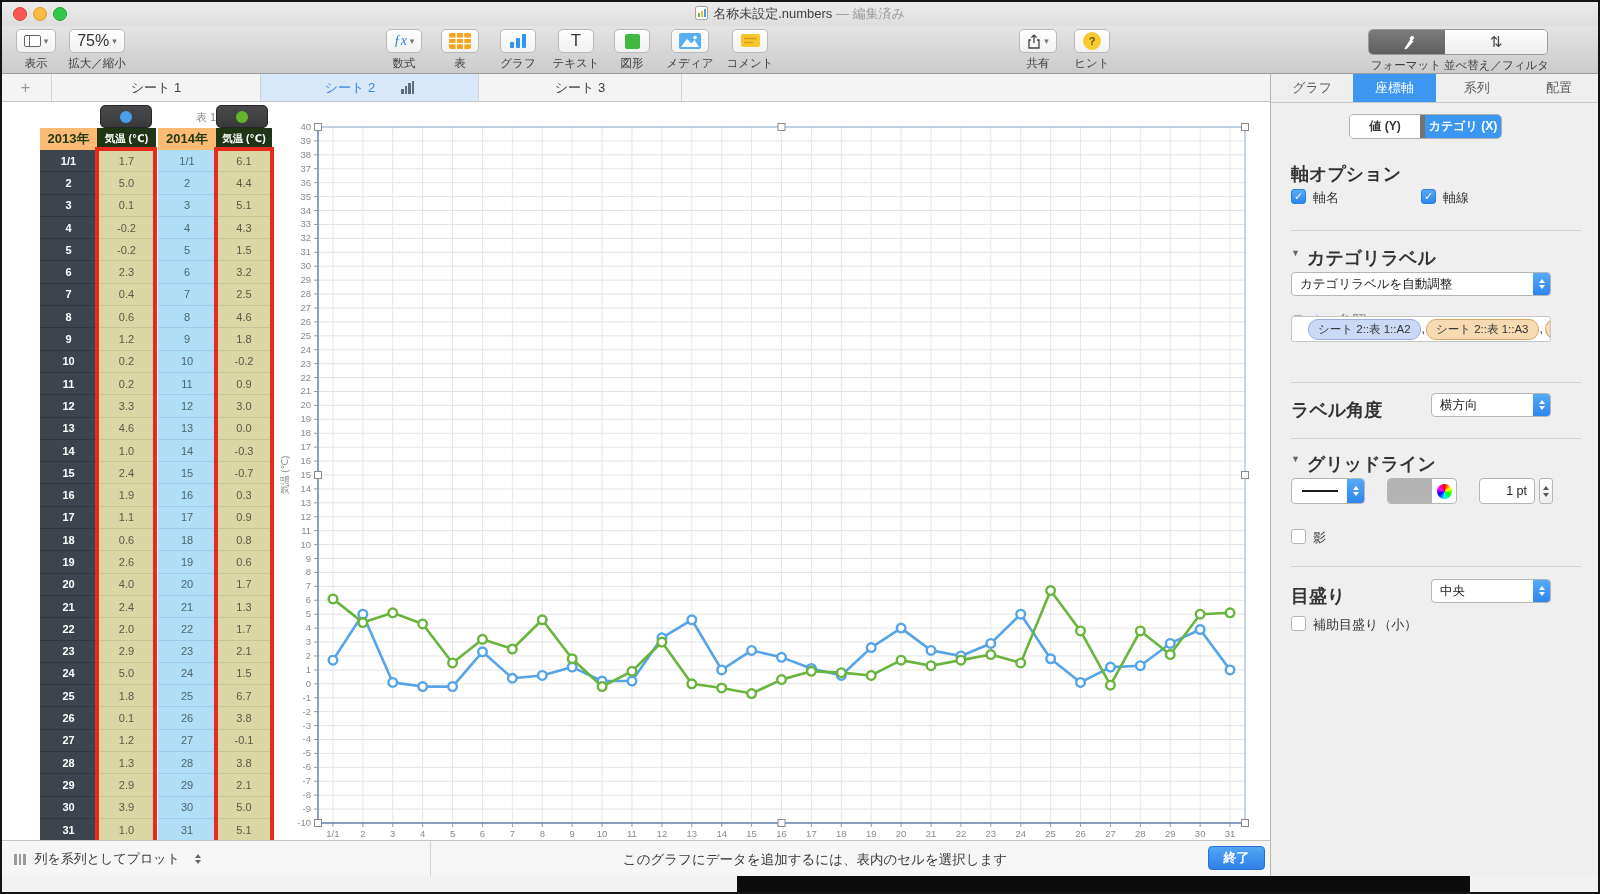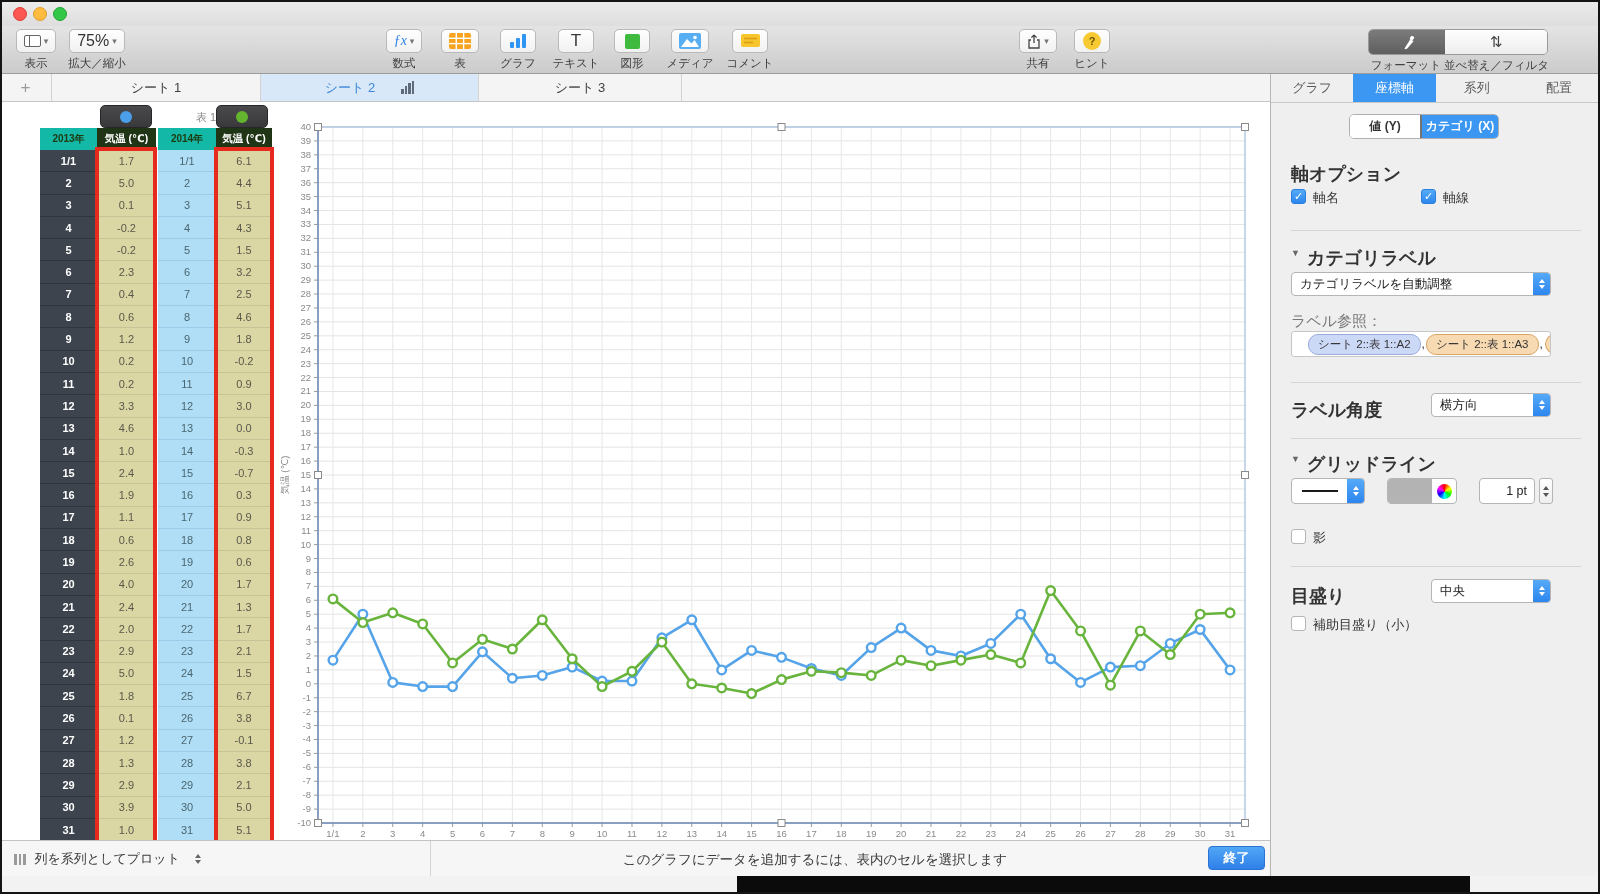--- a/index.html
+++ b/index.html
@@ -74,21 +74,21 @@
   .mini-stepper .d{width:0;height:0;border-left:3px solid transparent;border-right:3px solid transparent;border-top:4px solid #555;}
   .linestyle{position:absolute;left:20px;height:26px;width:74px;background:#fff;border:1px solid #b5b5b5;border-radius:4px;box-sizing:border-box;display:flex;align-items:center;}
   .linestyle .linebit{flex:1;display:flex;align-items:center;justify-content:center;}
   .linestyle .linebit i{display:block;width:36px;height:2px;background:#1a1a1a;}
   
   #table-region{left:0;top:102px;width:276px;height:738px;background:#fff;overflow:hidden;}
   .tab-pill{position:absolute;top:3px;width:52px;height:23px;background:linear-gradient(#4a4a4c,#39393b);border:1px solid #262628;border-radius:5px;display:flex;align-items:center;justify-content:center;box-sizing:border-box;}
   .tab-pill .dot{width:12px;height:12px;border-radius:50%;}
   #table-badge{position:absolute;left:152px;top:8px;font-size:11px;color:#8a8a8a;margin-left:44px;}
   .thead{position:absolute;top:26px;height:22px;font-weight:bold;display:flex;align-items:center;justify-content:center;box-sizing:border-box;}
-  .thead.green{background:#14b8a6;color:#1d3a10;font-size:10px;}
+  .thead.green{background:#fdba74;color:#1d3a10;font-size:13px;}
   .thead.darkg{background:#203516;color:#fff;font-size:10.5px;}
   .tcol{position:absolute;top:48px;display:flex;flex-direction:column;}
   .tcell{height:22.3px;box-sizing:border-box;display:flex;align-items:center;justify-content:center;font-size:11px;flex:none;}
   .c-rowlab{background:#3d444d;color:#fff;font-weight:bold;border-bottom:1px solid #30363d;}
   .c-val{background:#dad7a5;color:#5a5749;border-bottom:1px solid #c6c397;}
   .c-lbl2{background:#b1def7;color:#49666f;border-bottom:1px solid #9ccbe9;}
   .red-frame{position:absolute;border:4px solid #e62a1d;box-sizing:border-box;top:45px;height:704px;z-index:6;pointer-events:none;}
   
   #chart-region{left:276px;top:102px;width:994px;height:738px;background:#fff;}
   
@@ -109,20 +109,31 @@
 </style>
 </head>
 <body>
 
 <div id="screen">
 
   <div class="abs" id="titlebar">
     <div class="tl" id="tl-close"></div>
     <div class="tl" id="tl-min"></div>
     <div class="tl" id="tl-max"></div>
+    <div class="abs" id="title-wrap">
+      <span class="doc-icon">
+        <svg width="13" height="14" viewBox="0 0 13 14">
+            <rect x="0.5" y="0.5" width="12" height="13" rx="2" fill="#fff" stroke="#a0a0a0"></rect>
+            <rect x="3" y="7" width="2" height="4" fill="#6bbf45"></rect>
+            <rect x="6" y="5" width="2" height="6" fill="#f2c12e"></rect>
+            <rect x="9" y="3" width="2" height="8" fill="#4a9fe8"></rect>
+          </svg>
+      </span><span>名称未設定.numbers</span>
+      <span id="title-status">— 編集済み</span>
+    </div>
   </div>
 
   <div class="abs" id="toolbar">
     <div class="tool" style="left:8px;width:56px;">
       <div class="tbtn">
         <svg width="17" height="12" viewBox="0 0 17 12">
             <rect x="0.5" y="0.5" width="16" height="11" rx="1.5" fill="#fff" stroke="#666"></rect>
             <line x1="5.5" y1="0.5" x2="5.5" y2="11.5" stroke="#666"></line>
           </svg>
         <span class="chev">▾</span>
@@ -729,41 +740,41 @@
   </div>
 
   <div class="abs" id="inspector">
     <div id="insp-tabs">
       <div class="insp-tab">グラフ</div>
       <div class="insp-tab active">座標軸</div>
       <div class="insp-tab">系列</div>
       <div class="insp-tab">配置</div>
     </div>
     <div class="iseg">
-      <div class="off" style="width:70px;border-right:2px solid #737373;">値 (Y)</div>
+      <div class="off" style="width:70px;border-right:5px solid #737373;">値 (Y)</div>
       <div class="on" style="width:76px;">カテゴリ (X)</div>
     </div>
     <div class="isec-title" style="top:88px;">軸オプション</div>
     <div class="cb checked" style="left:20px;top:115px;"></div>
     <div class="cb-label" style="left:42px;top:115px;">軸名</div>
     <div class="cb checked" style="left:150px;top:115px;"></div>
     <div class="cb-label" style="left:172px;top:115px;">軸線</div>
     <div class="divider" style="top:156px;"></div>
 
     <div class="isec-title" style="top:172px;left:36px;">カテゴリラベル</div>
     <span class="tri abs" style="left:20px;top:174px;">▼</span>
     <div class="dd" style="left:20px;top:198px;width:260px;">
       <span class="dd-text">カテゴリラベルを自動調整</span>
       <span class="stepper">
           <i class="tri-up"></i>
           <i class="tri-dn"></i>
         </span>
     </div>
     <div class="grey-label" style="left:20px;top:238px;">ラベル参照：</div>
-    <div class="token-field" style="top:257px;padding-left:16px;">
+    <div class="token-field" style="top:242px;padding-left:16px;">
       <span class="pill blue">シート 2::表 1::A2</span>
       <span class="comma">,</span>
       <span class="pill orange">シート 2::表 1::A3</span>
       <span class="comma">,</span>
       <span class="sliver"></span>
     </div>
     <div class="divider" style="top:308px;"></div>
 
     <div class="isec-title" style="top:324px;">ラベル角度</div>
     <div class="dd" style="left:160px;top:319px;width:120px;">

